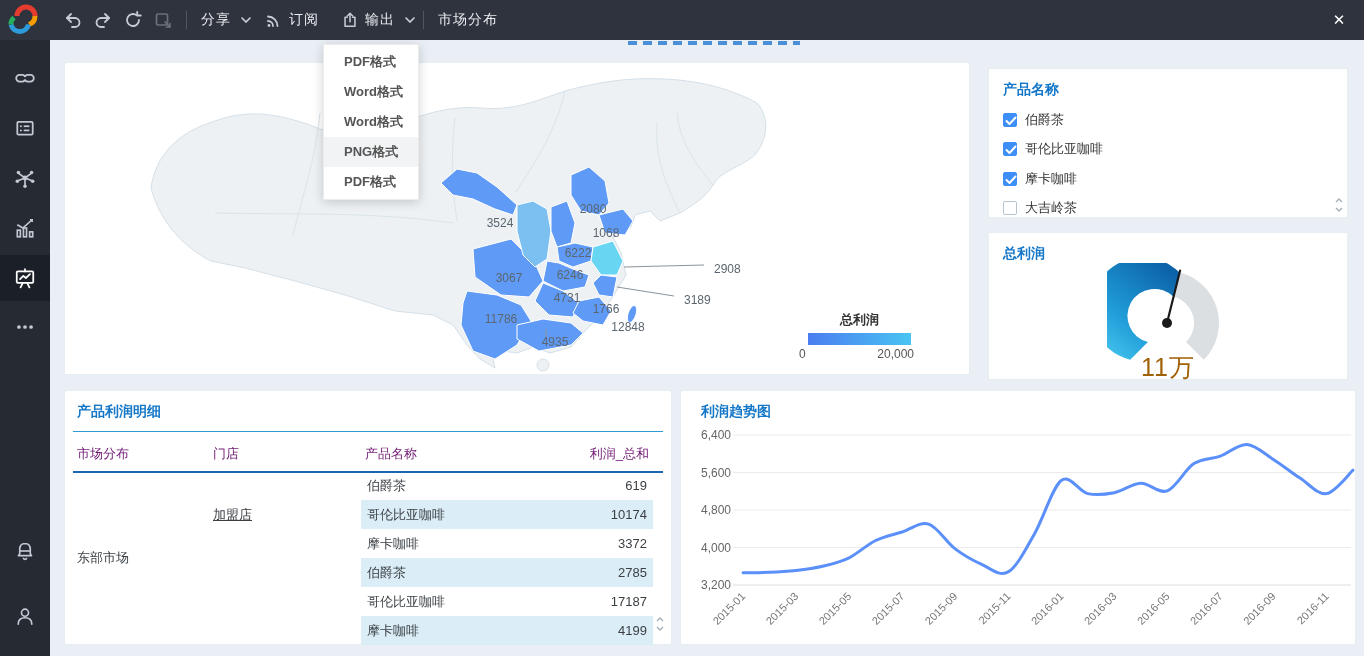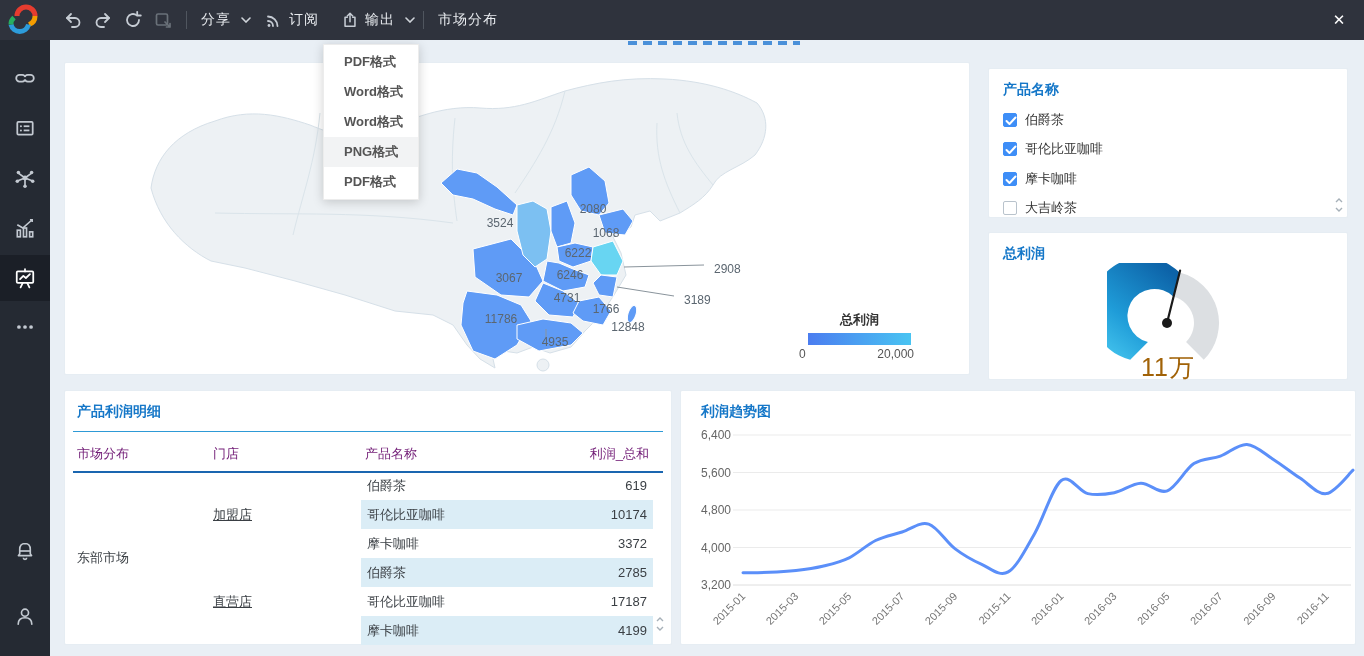--- a/index.html
+++ b/index.html
@@ -364,21 +364,20 @@
     <div class="t-head">
       <span class="th1">市场分布</span>
       <span class="th2">门店</span>
       <span class="th3">产品名称</span>
       <span class="th4">利润_总和</span>
     </div>
     <div class="t-head-line"></div>
     <div class="t-body" id="table-body">
       <div class="market-cell">东部市场</div>
     <div class="store-cell" style="top: 0px;">加盟店</div>
-        <div class="store-cell" style="top: 87px;">直营店</div>
         <div class="t-rows">
           <div class="t-row">
             <span>伯爵茶</span>
             <span>619</span>
           </div>
           <div class="t-row alt">
             <span>哥伦比亚咖啡</span>
             <span>10174</span>
           </div>
           <div class="t-row">

